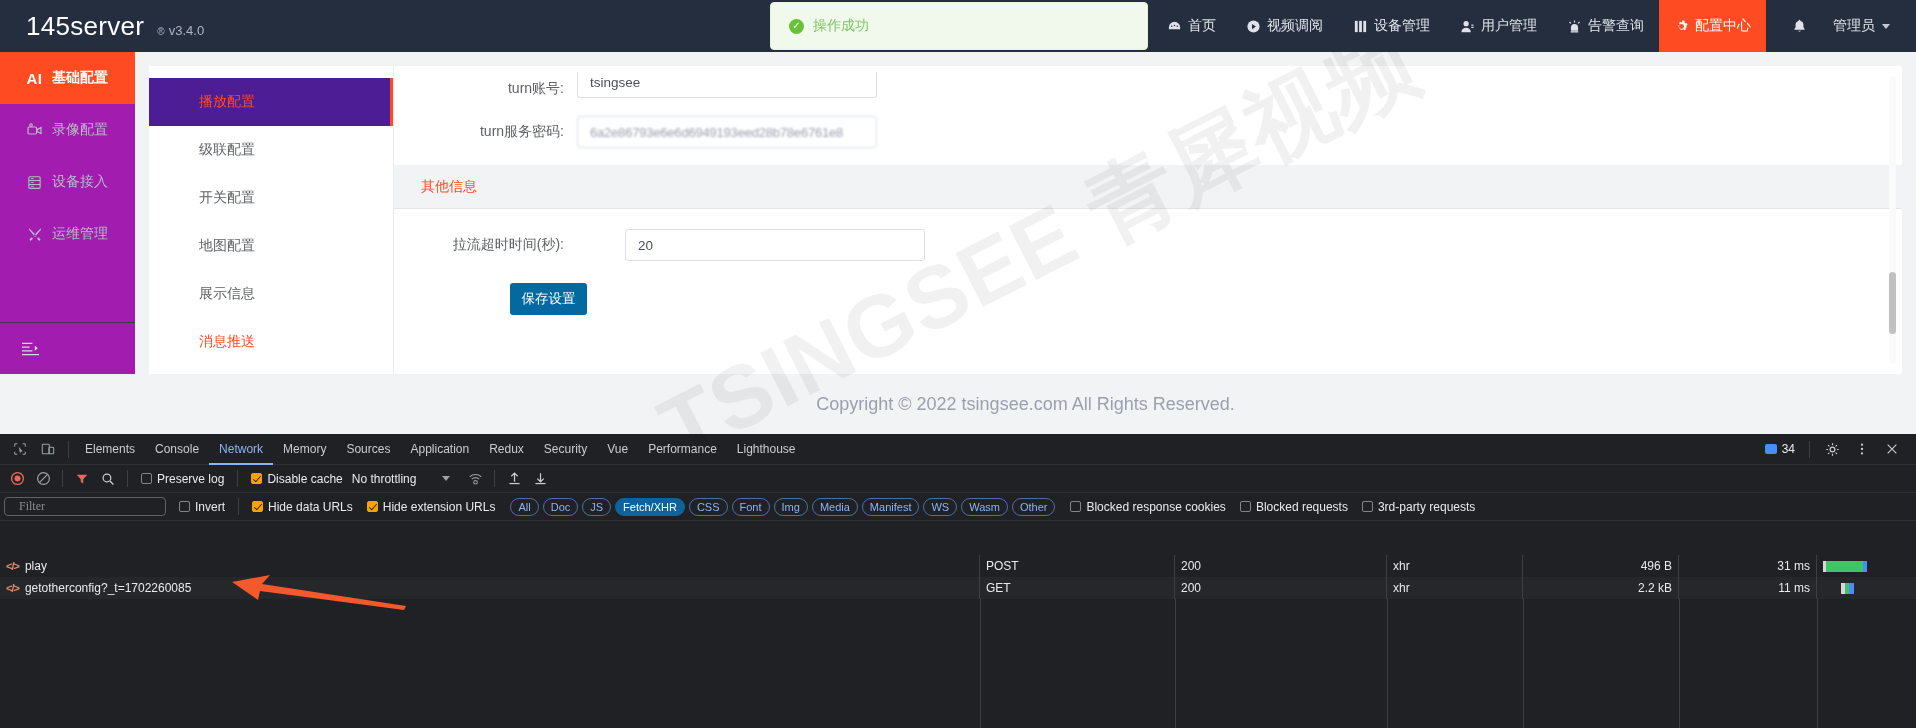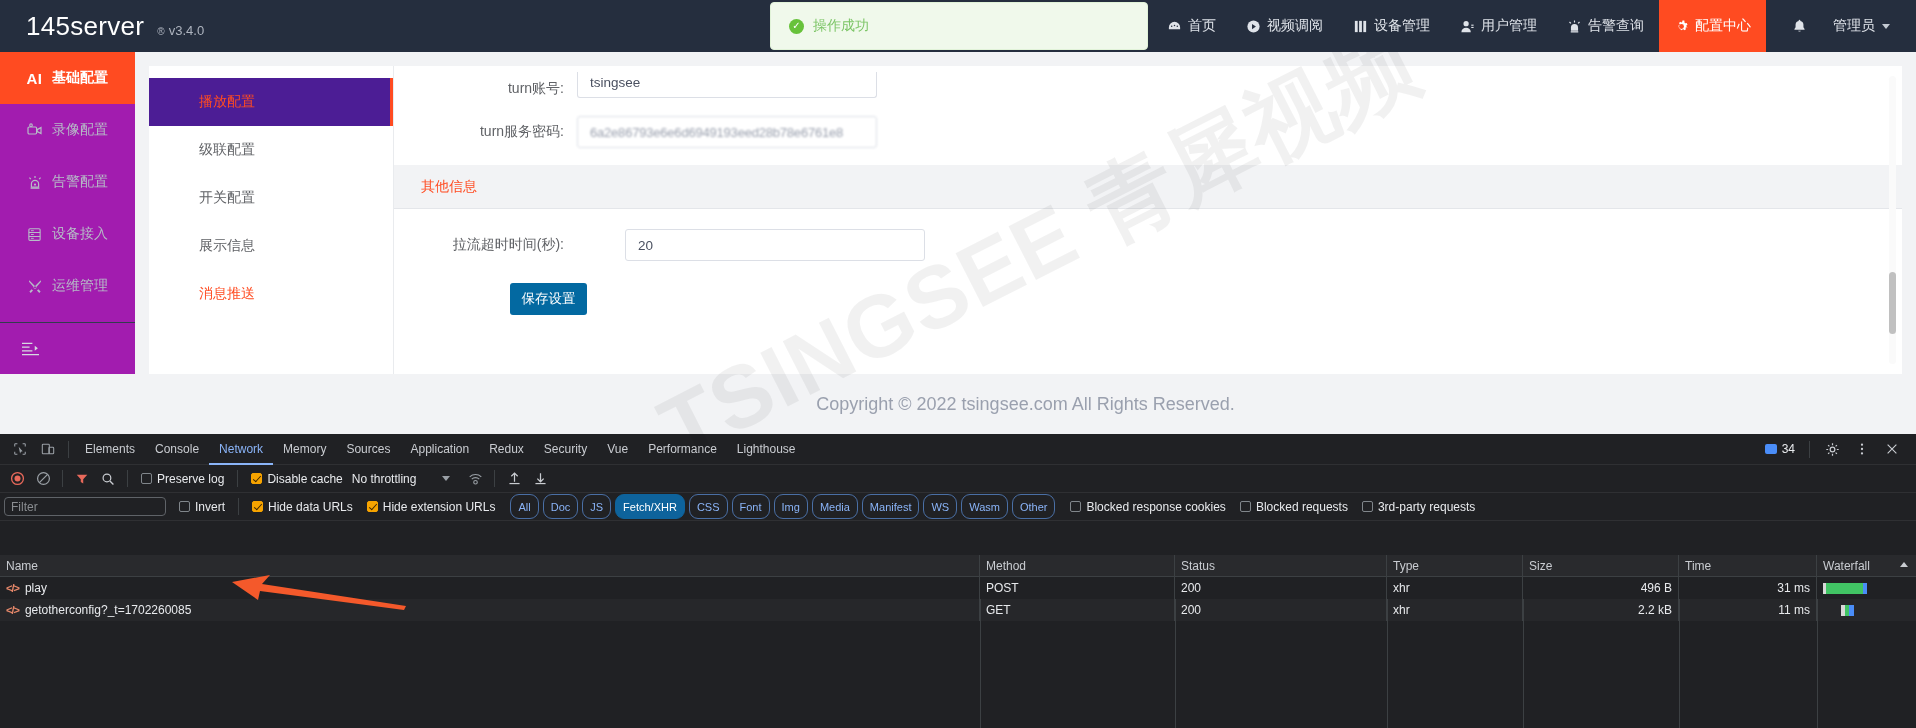--- a/index.html
+++ b/index.html
@@ -182,26 +182,26 @@
   }
   .throttle { color: #e8eaed; font-size: 12px; padding-left: 2px; cursor: pointer; }
   .throttle-caret { width: 0; height: 0; border-left: 4px solid transparent; border-right: 4px solid transparent; border-top: 5px solid #9aa0a6; margin: 0 12px 0 26px; }
 
   .dt-filterbar {
     height: 28px; display: flex; align-items: center; padding-left: 4px;
     border-bottom: 1px solid #2f3033;
   }
   .filter-input {
     width: 162px; height: 19px; background: #202124; border: 1px solid #5f6368;
-    border-radius: 4px; color: #e8eaed; font-size: 12px; padding: 0 6px; outline: none;
-    font-family: Liberation Sans, sans-serif;
+    border-radius: 4px; color: #e8eaed; font-size: 12px; padding: 0 14px; outline: none;
+    font-family: Liberation Serif, serif;
   }
   .filter-input::placeholder { color: #8a8d91; }
   .pill {
-    height: 25px; padding: 0 7px; border: 1px solid #4a6fa5; border-radius: 9px;
+    height: 18px; padding: 0 7px; border: 1px solid #4a6fa5; border-radius: 9px;
     color: #8ab4f8; font-size: 11px; display: flex; align-items: center;
     margin-right: 4px; cursor: pointer; white-space: nowrap;
   }
   .pill.on { background: #0e639c; color: #fff; border-color: #0e639c; }
   .pill-group { display: flex; align-items: center; margin: 0 4px 0 8px; }
 
   
   .dt-table { position: absolute; left: 0; top: 121px; right: 0; bottom: 0; }
   .th-row {
     height: 22px; display: flex; align-items: center;
@@ -322,31 +322,20 @@
         <svg width="16" height="14" viewBox="0 0 16 14">
             <rect x="1" y="4" width="8.6" height="7" rx="1.2" fill="none" stroke="#b6bcc7" stroke-width="1.2"></rect>
             <path d="M10.2 6.6l3.8-2v6l-3.8-2z" fill="none" stroke="#b6bcc7" stroke-width="1.2"></path>
             <circle cx="4" cy="2.2" r="1.3" fill="none" stroke="#b6bcc7" stroke-width="1.1"></circle>
           </svg>
       </span>
       <span>录像配置</span>
     </div>
     <div class="side-item">
       <span class="side-ico">
-        <svg width="16" height="15" viewBox="0 0 16 15">
-            <path d="M3.6 12.6h8.8v1.2H3.6z" fill="#b6bcc7"></path>
-            <path d="M4.4 12.2V9a3.6 3.6 0 1 1 7.2 0v3.2z" fill="none" stroke="#b6bcc7" stroke-width="1.2"></path>
-            <path d="M7.4 1h1.2v2H7.4zM2 3.1l.85-.85 1.4 1.4-.85.85zM11.75 3.65l1.4-1.4.85.85-1.4 1.4z" fill="#b6bcc7"></path>
-            <circle cx="8" cy="9.6" r="1.1" fill="#b6bcc7"></circle>
-          </svg>
-      </span>
-      <span>告警配置</span>
-    </div>
-    <div class="side-item">
-      <span class="side-ico">
         <svg width="15" height="15" viewBox="0 0 16 16">
             <rect x="2" y="1.8" width="12" height="12.4" rx="1.2" fill="none" stroke="#b6bcc7" stroke-width="1.2"></rect>
             <path d="M2 5.9h12M2 10.1h12" stroke="#b6bcc7" stroke-width="1.1"></path>
             <path d="M4.2 3.9h3M4.2 8h3M4.2 12.1h3" stroke="#b6bcc7" stroke-width="1"></path>
           </svg>
       </span>
       <span>设备接入</span>
     </div>
     <div class="side-item">
       <span class="side-ico">
@@ -373,20 +362,23 @@
 
       <div class="submenu">
         <div class="sub-item active">
           <span>播放配置</span>
         </div>
         <div class="sub-item">
           <span>级联配置</span>
         </div>
         <div class="sub-item">
           <span>开关配置</span>
+        </div>
+        <div class="sub-item">
+          <span>地图配置</span>
         </div>
         <div class="sub-item">
           <span>展示信息</span>
         </div>
         <div class="sub-item alt">
           <span>消息推送</span>
         </div>
       </div>
 
       <div class="formarea">
@@ -582,32 +574,20 @@
       </label>
       <label class="chk">
         <span class="box"></span>
         <span>3rd-party requests</span>
       </label>
     </div>
 
     <div class="dt-table">
       <div class="dt-body-fill"></div>
 
-      <div class="th-row">
-        <div class="th" style="width:980px;">Name</div>
-        <div class="th" style="width:195px;">Method</div>
-        <div class="th" style="width:212px;">Status</div>
-        <div class="th" style="width:136px;">Type</div>
-        <div class="th" style="width:156px;">Size</div>
-        <div class="th" style="width:138px;">Time</div>
-        <div class="th" style="width:99px; border-right:none; position:relative;">
-          <span>Waterfall</span>
-          <span style="position:absolute; right:8px; top:7px; width:0; height:0; border-left:4px solid transparent; border-right:4px solid transparent; border-bottom:5px solid #c9ccd1;"></span>
-        </div>
-      </div>
 
       <div class="tr odd">
         <div class="td" style="width:980px;">
           <span class="name-cell">
             <span class="xhr-ico">&lt;/&gt;</span>
             <span>play</span>
           </span>
         </div>
         <div class="td" style="width:195px;">POST</div>
         <div class="td" style="width:212px;">200</div>

